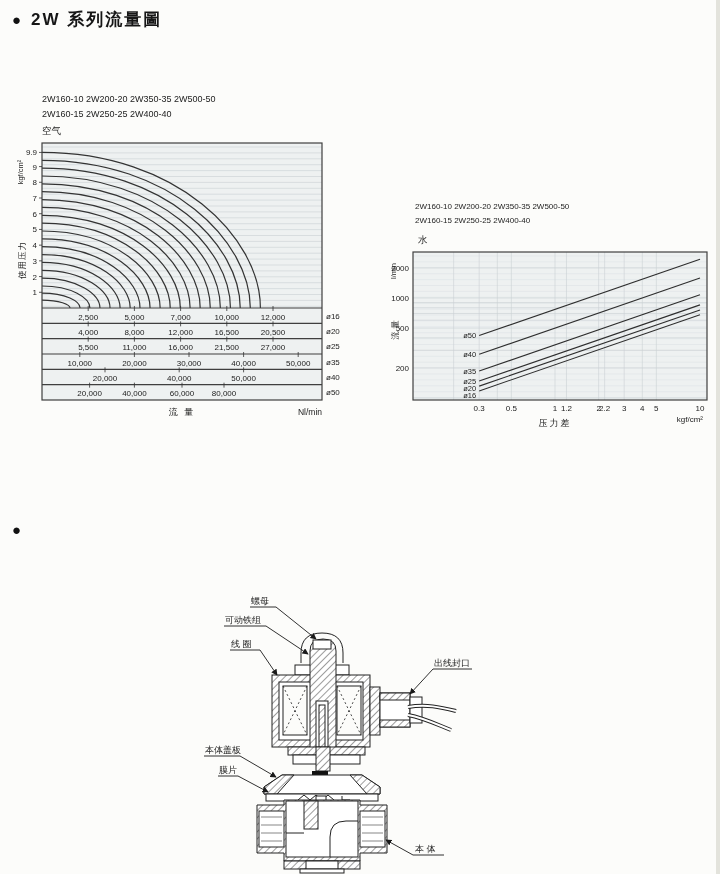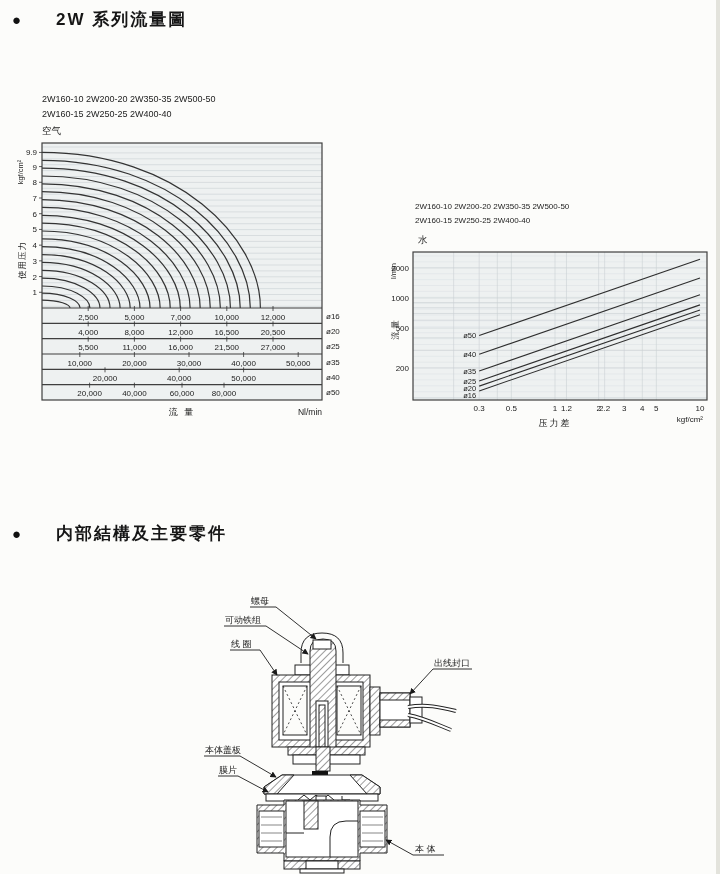--- a/index.html
+++ b/index.html
@@ -1,21 +1,21 @@
 <!DOCTYPE html>
 <html><head>
 <meta charset="utf-8">
 <style>
   html,body{margin:0;padding:0;background:#ffffff;}
   .page{position:relative;width:720px;height:874px;background:#fcfcfa;overflow:hidden;
         font-family:"Liberation Sans",sans-serif;color:#1c1c1c;}
   .abs{position:absolute;}
   .sec-header{display:flex;align-items:center;gap:10px;}
   .bullet{font-size:15px;line-height:1;color:#111;}
-  .sec-title{font-size:17px;font-weight:bold;letter-spacing:2px;color:#161616;margin-left:25px;}
+  .sec-title{font-size:17px;font-weight:bold;letter-spacing:2px;color:#161616;}
   svg text{font-family:"Liberation Sans",sans-serif;fill:#222;}
   .edge-strip{position:absolute;right:0;top:0;width:4px;height:874px;background:#e3e3dc;}
 </style>
 </head>
 <body>
 
 <div class="page">
 
   <div class="abs sec-header" style="left:12px;top:8px;">
     <span class="bullet">●</span>
@@ -268,21 +268,20 @@
       <text x="30" y="28" font-size="8" text-anchor="start">2W160-15   2W250-25   2W400-40</text>
       <text x="33" y="48" font-size="9.5" text-anchor="start">水</text>
       <text x="11" y="76" font-size="7.5" text-anchor="middle" transform="rotate(-90 11 76)">l/min</text>
       <text x="13" y="135" font-size="8.5" text-anchor="middle" transform="rotate(-90 13 135)">流 量</text>
       <text x="170" y="231" font-size="9" text-anchor="middle" letter-spacing="2">压力差</text>
       <text x="318" y="227" font-size="8" text-anchor="end">kgf/cm²</text>
     </svg>
 
   <div class="abs sec-header" style="left:12px;top:522px;">
     <span class="bullet">●</span>
-    <span class="sec-title">内部結構及主要零件</span>
   </div>
 
   <svg class="abs" style="left:180px;top:583px;" width="345" height="291" viewBox="0 0 345 291">
     <defs>
       <marker id="arr" viewBox="0 0 8 8" refX="7" refY="4" markerWidth="7" markerHeight="7" orient="auto">
         <path d="M0,0L8,4L0,8Z" fill="#1a1a1a"></path>
       </marker>
       <pattern id="hv" width="5" height="5" patternUnits="userSpaceOnUse" patternTransform="rotate(45)">
         <rect width="5" height="5" fill="#ffffff"></rect>
         <line x1="0" y1="0" x2="0" y2="5" stroke="#3c3c3c" stroke-width="1"></line>

